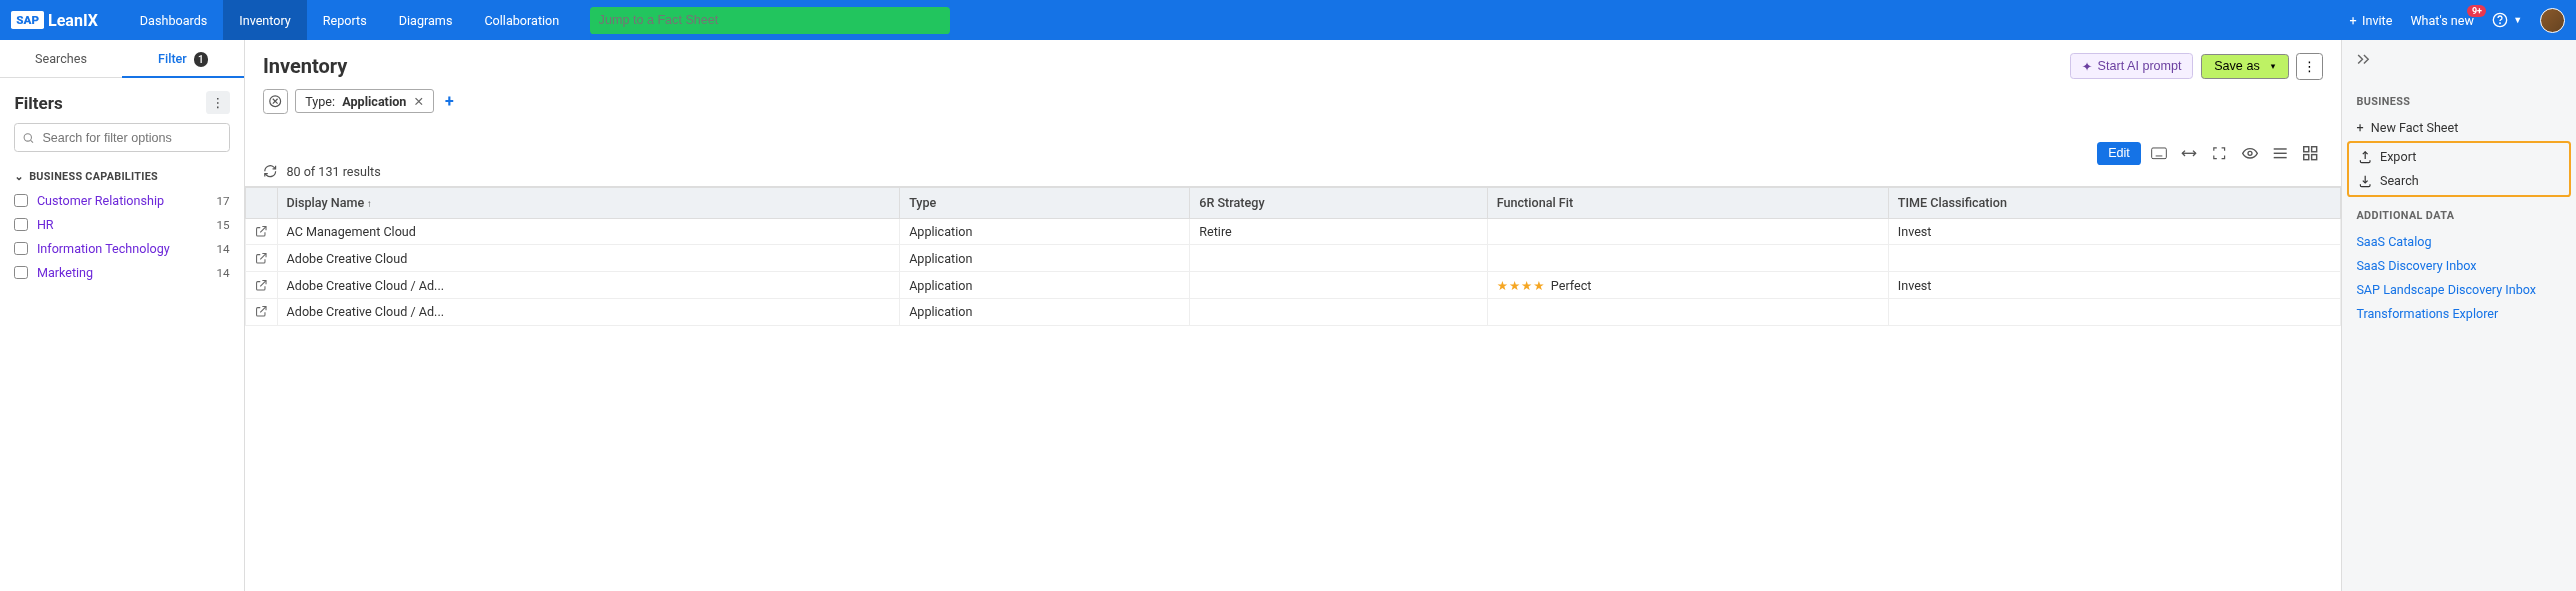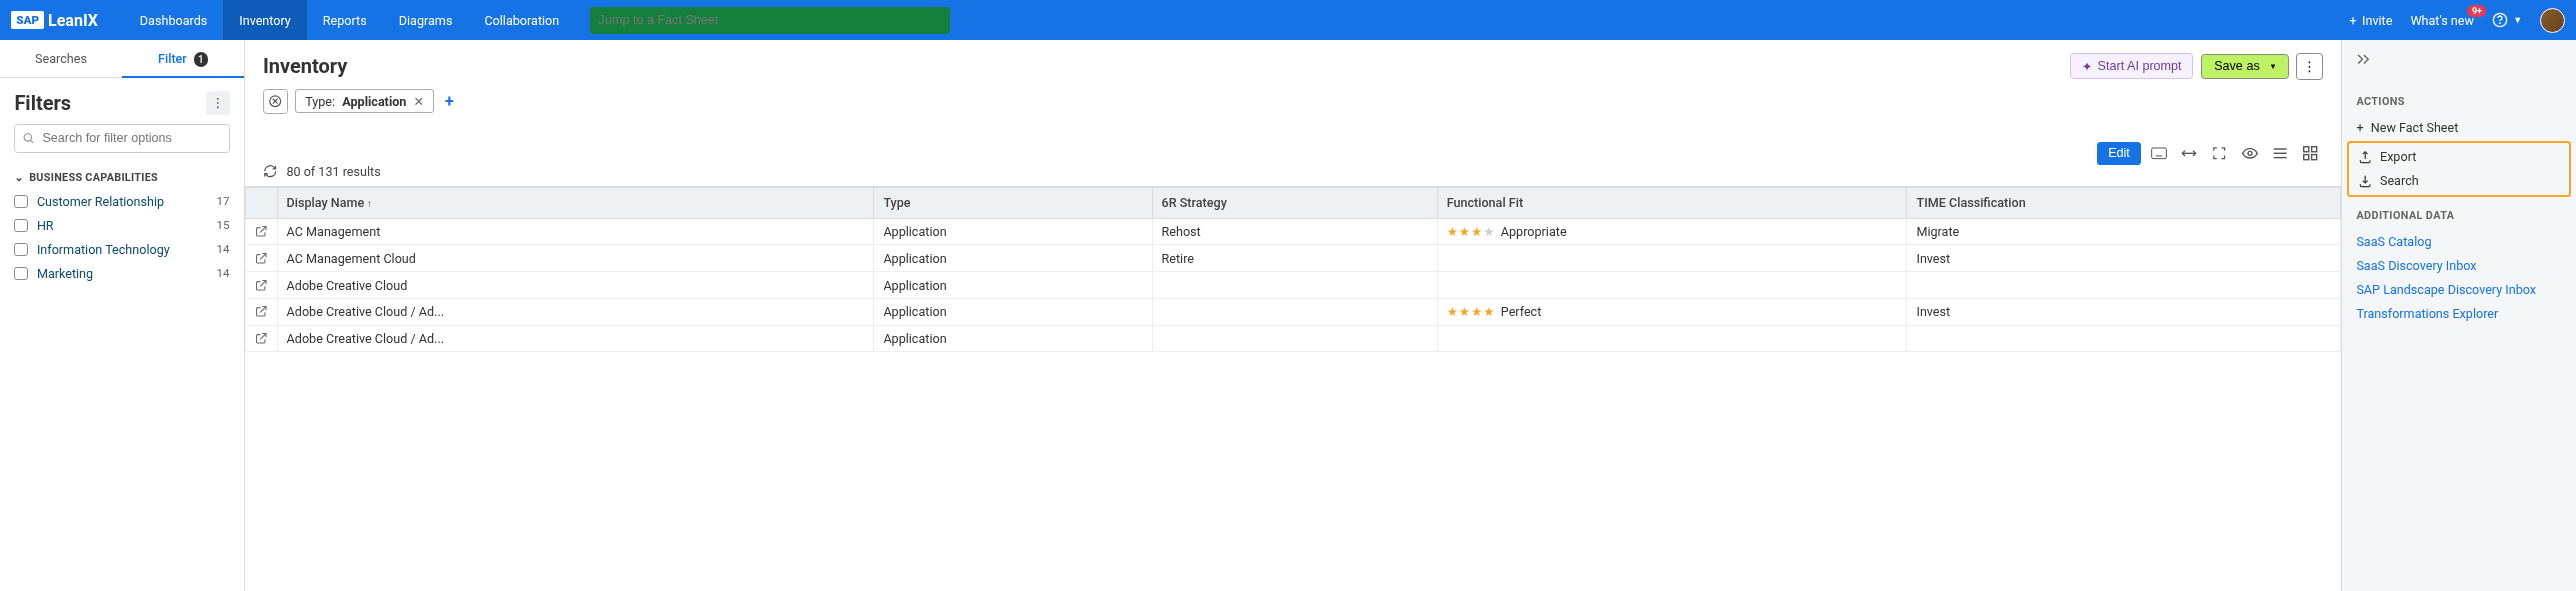--- a/index.html
+++ b/index.html
@@ -6,46 +6,46 @@
 body { font-family: -apple-system, BlinkMacSystemFont, "Segoe UI", Roboto, Arial, sans-serif; font-size: 12.6px; color: #333; background: #f5f6f7; }
 
 
 .topnav { background: #1573e6; height: 40px; display: flex; align-items: center; color: #fff; padding: 0 10.8px; }
 .logo { display: flex; align-items: center; gap: 3.6px; margin-right: 26px; font-weight: 700; font-size: 16px; }
 .logo-sap { background: #fff; color: #1573e6; font-weight: 900; font-size: 11.7px; padding: 1.8px 5.4px; border-radius: 1.8px; }
 .nav-items { display: flex; height: 100%; }
 .nav-item { display: flex; align-items: center; padding: 0 16px; color: #fff; cursor: pointer; height: 100%; }
 .nav-item.active { background: #0f5bb8; }
 .search-fact { flex: 0 0 360px; margin: 0 14.4px; }
-.search-fact input { width: 100%; height: 27px; border: none; border-radius: 3.6px; padding: 0 9px; font-size: 12.6px; background: #15803d; }
+.search-fact input { width: 100%; height: 27px; border: none; border-radius: 3.6px; padding: 0 9px; font-size: 12.6px; background: #22c55e; }
 .nav-right { margin-left: auto; display: flex; align-items: center; gap: 18px; }
 .nav-right-item { display: flex; align-items: center; gap: 5.4px; cursor: pointer; position: relative; }
 .badge { position: absolute; top: -7.2px; right: -12.6px; background: #e8384f; color: #fff; font-size: 9px; font-weight: 700; border-radius: 7.2px; padding: 0.9px 4.5px; }
 .avatar { width: 25px; height: 25px; border-radius: 50%; background: linear-gradient(135deg,#8b5a2b,#654321); border: 1.8px solid #fff; }
 
 
 .layout { display: flex; height: calc(100vh - 40px); }
 
 
 .sidebar { width: 245px; background: #fff; border-right: 0.9px solid #ddd; display: flex; flex-direction: column; }
 .sidebar-tabs { display: flex; border-bottom: 0.9px solid #ddd; }
 .sidebar-tab { flex: 1; text-align: center; padding: 10.8px 0; cursor: pointer; color: #555; position: relative; }
 .sidebar-tab.active { color: #1573e6; font-weight: 500; }
 .sidebar-tab.active::after { content: ''; position: absolute; bottom: -0.9px; left: 0; right: 0; height: 1.8px; background: #1573e6; }
 .tab-count { display: inline-flex; align-items: center; justify-content: center; background: #333; color: #fff; font-size: 10px; width: 14.4px; height: 14.4px; border-radius: 50%; margin-left: 3.6px; }
 .filters-head { display: flex; align-items: center; justify-content: space-between; padding: 12.6px 14.4px 9px; }
-.filters-head h3 { font-size: 20px; font-weight: 700; }
+.filters-head h3 { font-size: 17px; font-weight: 700; }
 .filters-menu { width: 23.4px; height: 23.4px; display: flex; align-items: center; justify-content: center; background: #eef0f2; border-radius: 3.6px; cursor: pointer; }
 .filter-search { margin: 0 14.4px 12.6px; position: relative; }
 .filter-search input { width: 100%; height: 29px; border: 0.9px solid #ccc; border-radius: 3.6px; padding: 0 9px 0 27px; font-size: 12.6px; }
 .filter-search-icon { position: absolute; left: 7.2px; top: 50%; transform: translateY(-50%); color: #888; }
 .filter-group-title { padding: 5.4px 14.4px; font-size: 10.8px; font-weight: 700; color: #444; letter-spacing: 0.3px; display: flex; align-items: center; gap: 5.4px; cursor: pointer; }
 .filter-option { display: flex; align-items: center; padding: 4.5px 14.4px; cursor: pointer; }
 .filter-checkbox { width: 13.5px; height: 13.5px; border: 1.3px solid #888; border-radius: 2.7px; margin-right: 9px; }
-.filter-label { flex: 1; color: #0c4a6e; }
+.filter-label { flex: 1; color: #6d28d9; }
 .filter-count { color: #666; font-size: 11.7px; }
 
 
 .main { flex: 1; background: #fff; display: flex; flex-direction: column; min-width: 0; border-right: 0.9px solid #ddd; }
 .main-head { display: flex; align-items: center; justify-content: space-between; padding: 12.6px 18px 9px; }
 .main-head h1 { font-size: 20px; font-weight: 700; }
 .main-head-actions { display: flex; align-items: center; gap: 7.2px; }
 .ai-btn { display: flex; align-items: center; gap: 5.4px; border: 0.9px solid #d0c4ea; background: #f6f0ff; color: #6b3fa0; padding: 4.5px 10.8px; border-radius: 3.6px; cursor: pointer; font-size: 12.6px; }
 .save-btn { border: 0.9px solid #888; background: #bef264; padding: 4.5px 12.6px; border-radius: 3.6px; cursor: pointer; font-size: 12.6px; display:flex; align-items:center; gap:11px;}
 .more-btn { border: 0.9px solid #888; background: #fff; width: 27px; height: 27px; border-radius: 3.6px; cursor: pointer; display: flex; align-items: center; justify-content: center; }
@@ -289,34 +289,20 @@
         </thead>
         <tbody id="table-body">
             <tr>
               <td class="link-cell">
                 <svg width="12.6" height="12.6" viewBox="0 0 24 24" fill="none" stroke="currentColor" stroke-width="2">
                   <path d="M14 3h7v7"></path>
                   <line x1="10" y1="14" x2="21" y2="3"></line>
                   <path d="M19 14v5a2 2 0 0 1-2 2H5a2 2 0 0 1-2-2V7a2 2 0 0 1 2-2h5"></path>
                 </svg>
               </td>
-              <td>AC Management</td>
-              <td>Application</td>
-              <td>Rehost</td>
-              <td><span class="stars">★★★<span class="star-empty">★</span></span><span class="fit-label">Appropriate</span></td>
-              <td>Migrate</td>
-            </tr>
-            <tr>
-              <td class="link-cell">
-                <svg width="12.6" height="12.6" viewBox="0 0 24 24" fill="none" stroke="currentColor" stroke-width="2">
-                  <path d="M14 3h7v7"></path>
-                  <line x1="10" y1="14" x2="21" y2="3"></line>
-                  <path d="M19 14v5a2 2 0 0 1-2 2H5a2 2 0 0 1-2-2V7a2 2 0 0 1 2-2h5"></path>
-                </svg>
-              </td>
               <td>AC Management Cloud</td>
               <td>Application</td>
               <td>Retire</td>
               <td></td>
               <td>Invest</td>
             </tr>
             <tr>
               <td class="link-cell">
                 <svg width="12.6" height="12.6" viewBox="0 0 24 24" fill="none" stroke="currentColor" stroke-width="2">
                   <path d="M14 3h7v7"></path>
@@ -363,21 +349,21 @@
     </div>
   </div>
 
   <div class="rpanel">
     <span class="rpanel-collapse">
       <svg width="14.4" height="12.6" viewBox="0 0 20 16" fill="none" stroke="currentColor" stroke-width="2">
           <polyline points="3,2 9,8 3,14"></polyline>
           <polyline points="11,2 17,8 11,14"></polyline>
         </svg>
     </span>
-    <h4>ACTIONS</h4>
+    <h4>BUSINESS</h4>
     <div class="rpanel-item">
       <span>+</span>
       <span>New Fact Sheet</span>
     </div>
     <div class="highlight-box">
       <div class="rpanel-item">
         <svg width="14.4" height="14.4" viewBox="0 0 24 24" fill="none" stroke="currentColor" stroke-width="2">
             <path d="M12 3v12"></path>
             <polyline points="8,7 12,3 16,7"></polyline>
             <path d="M4 17v2a2 2 0 0 0 2 2h12a2 2 0 0 0 2-2v-2"></path>

